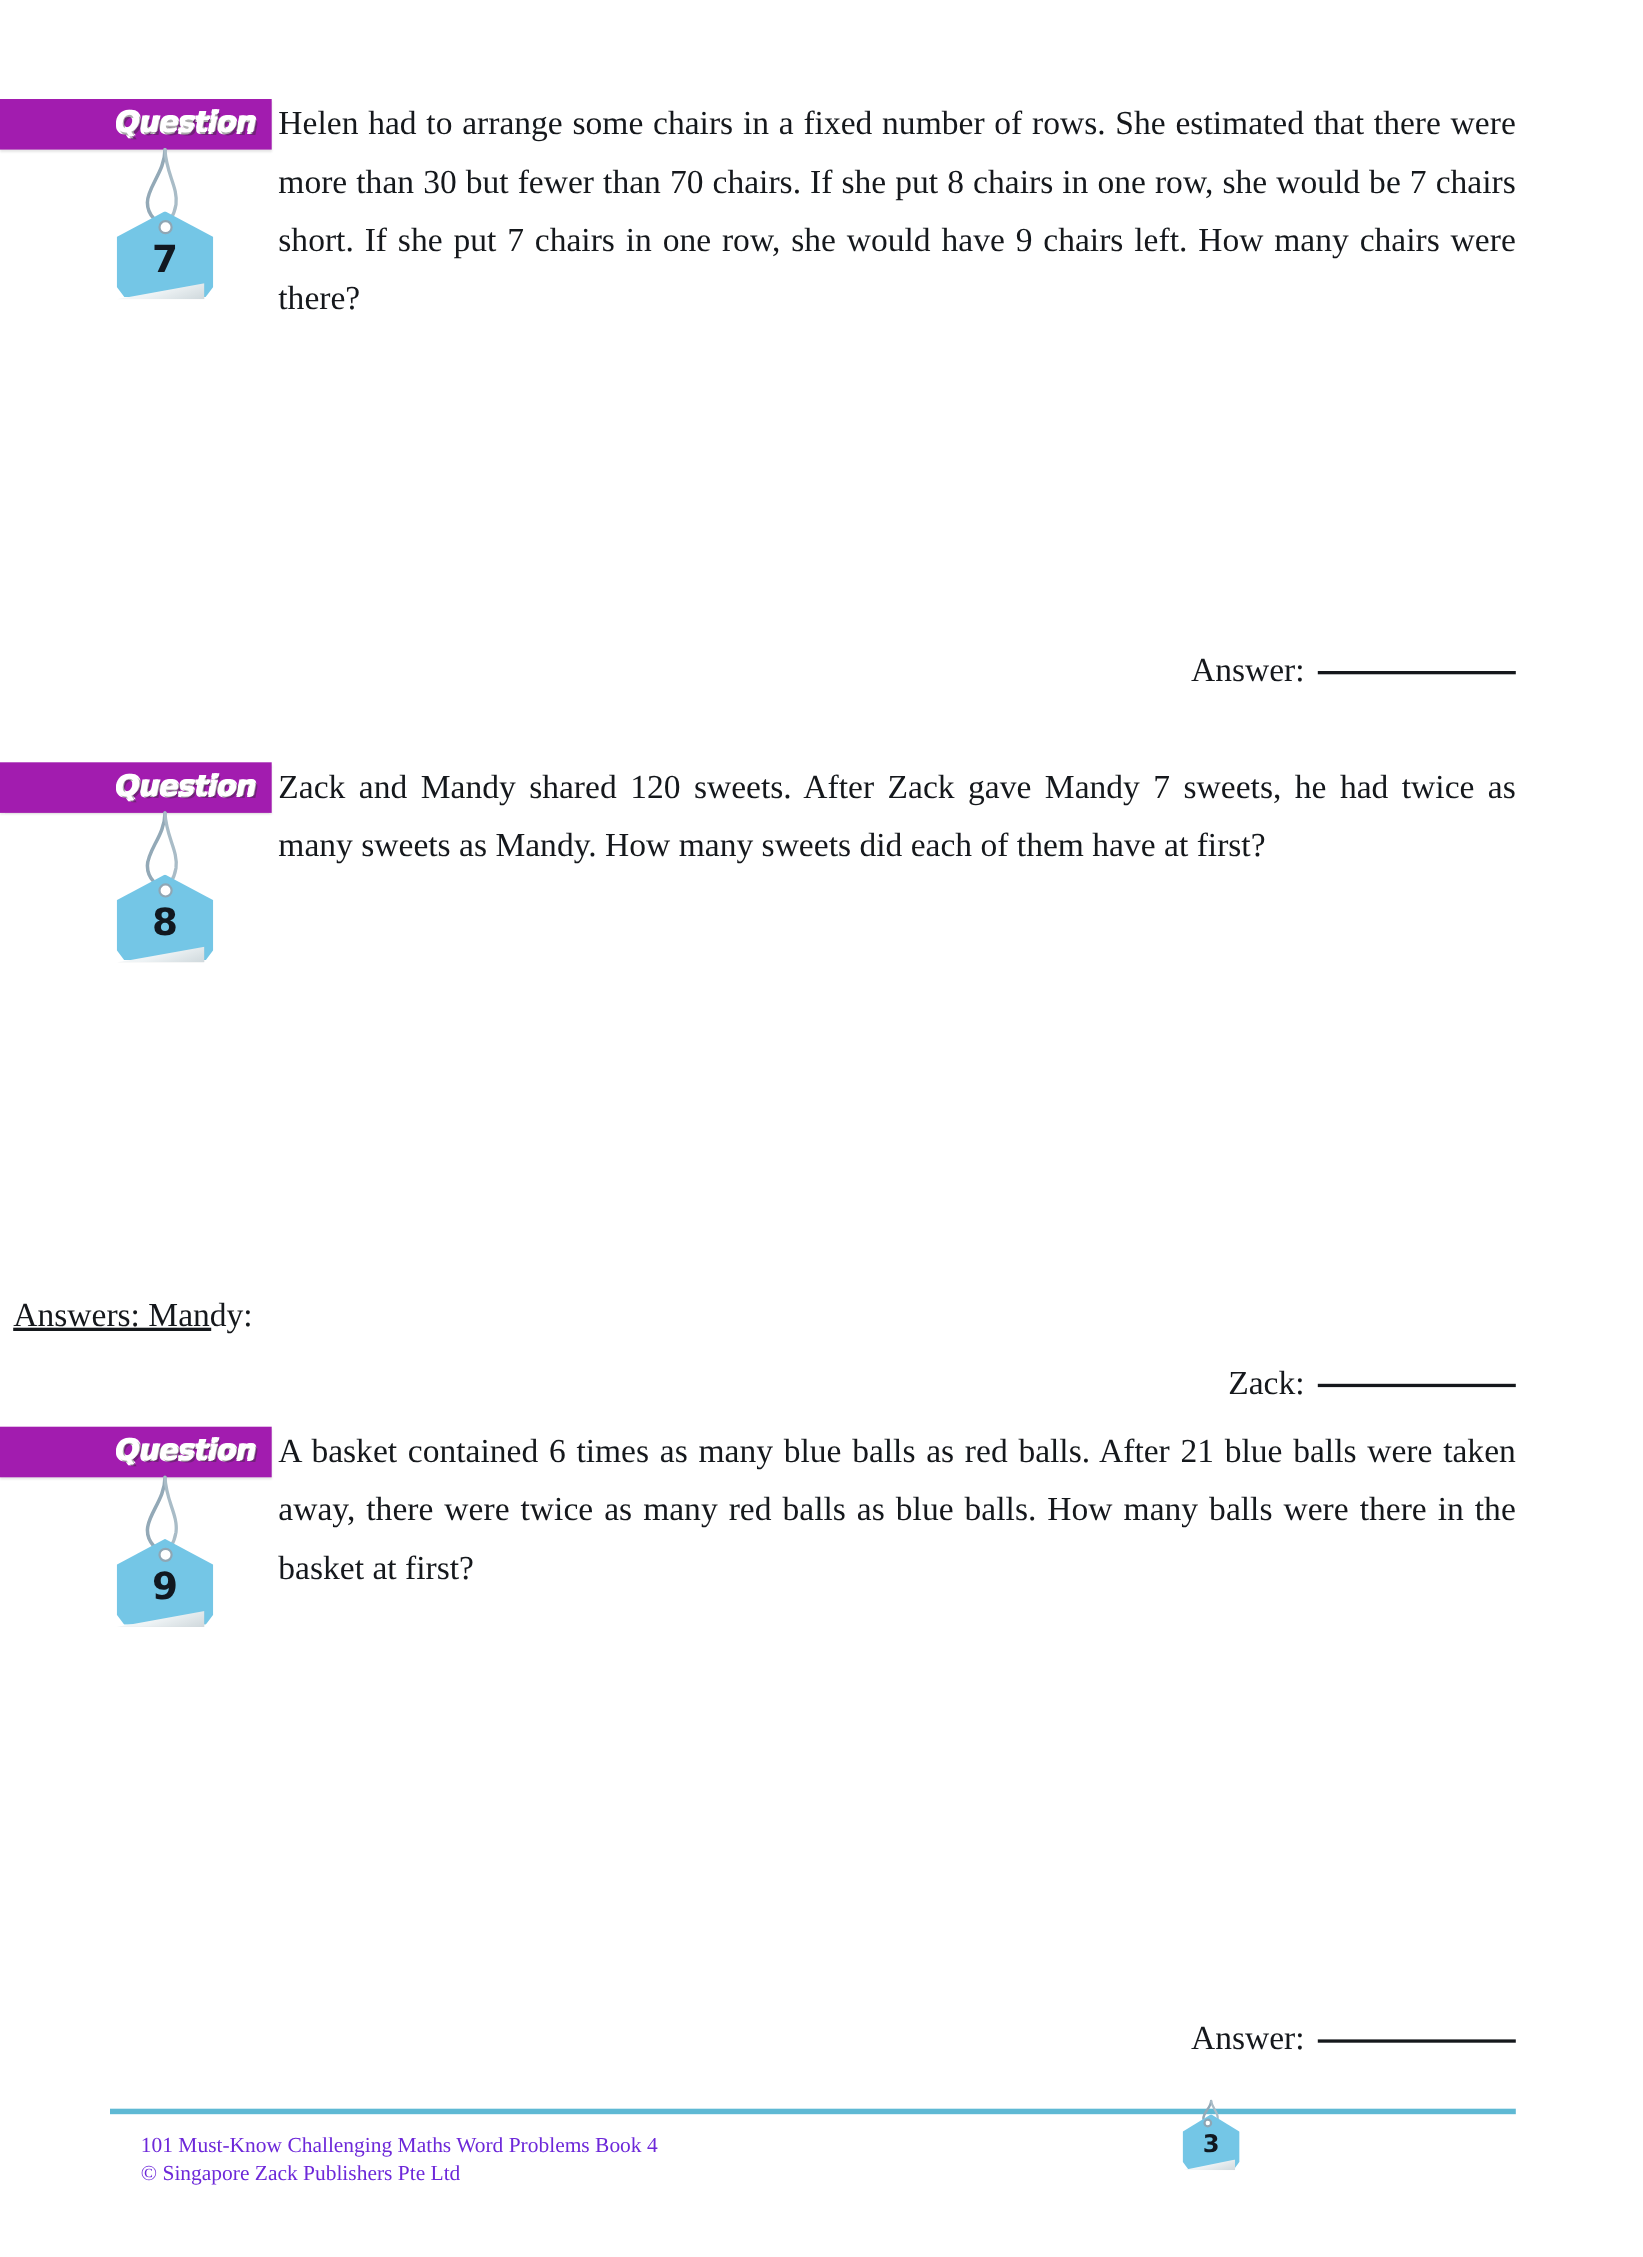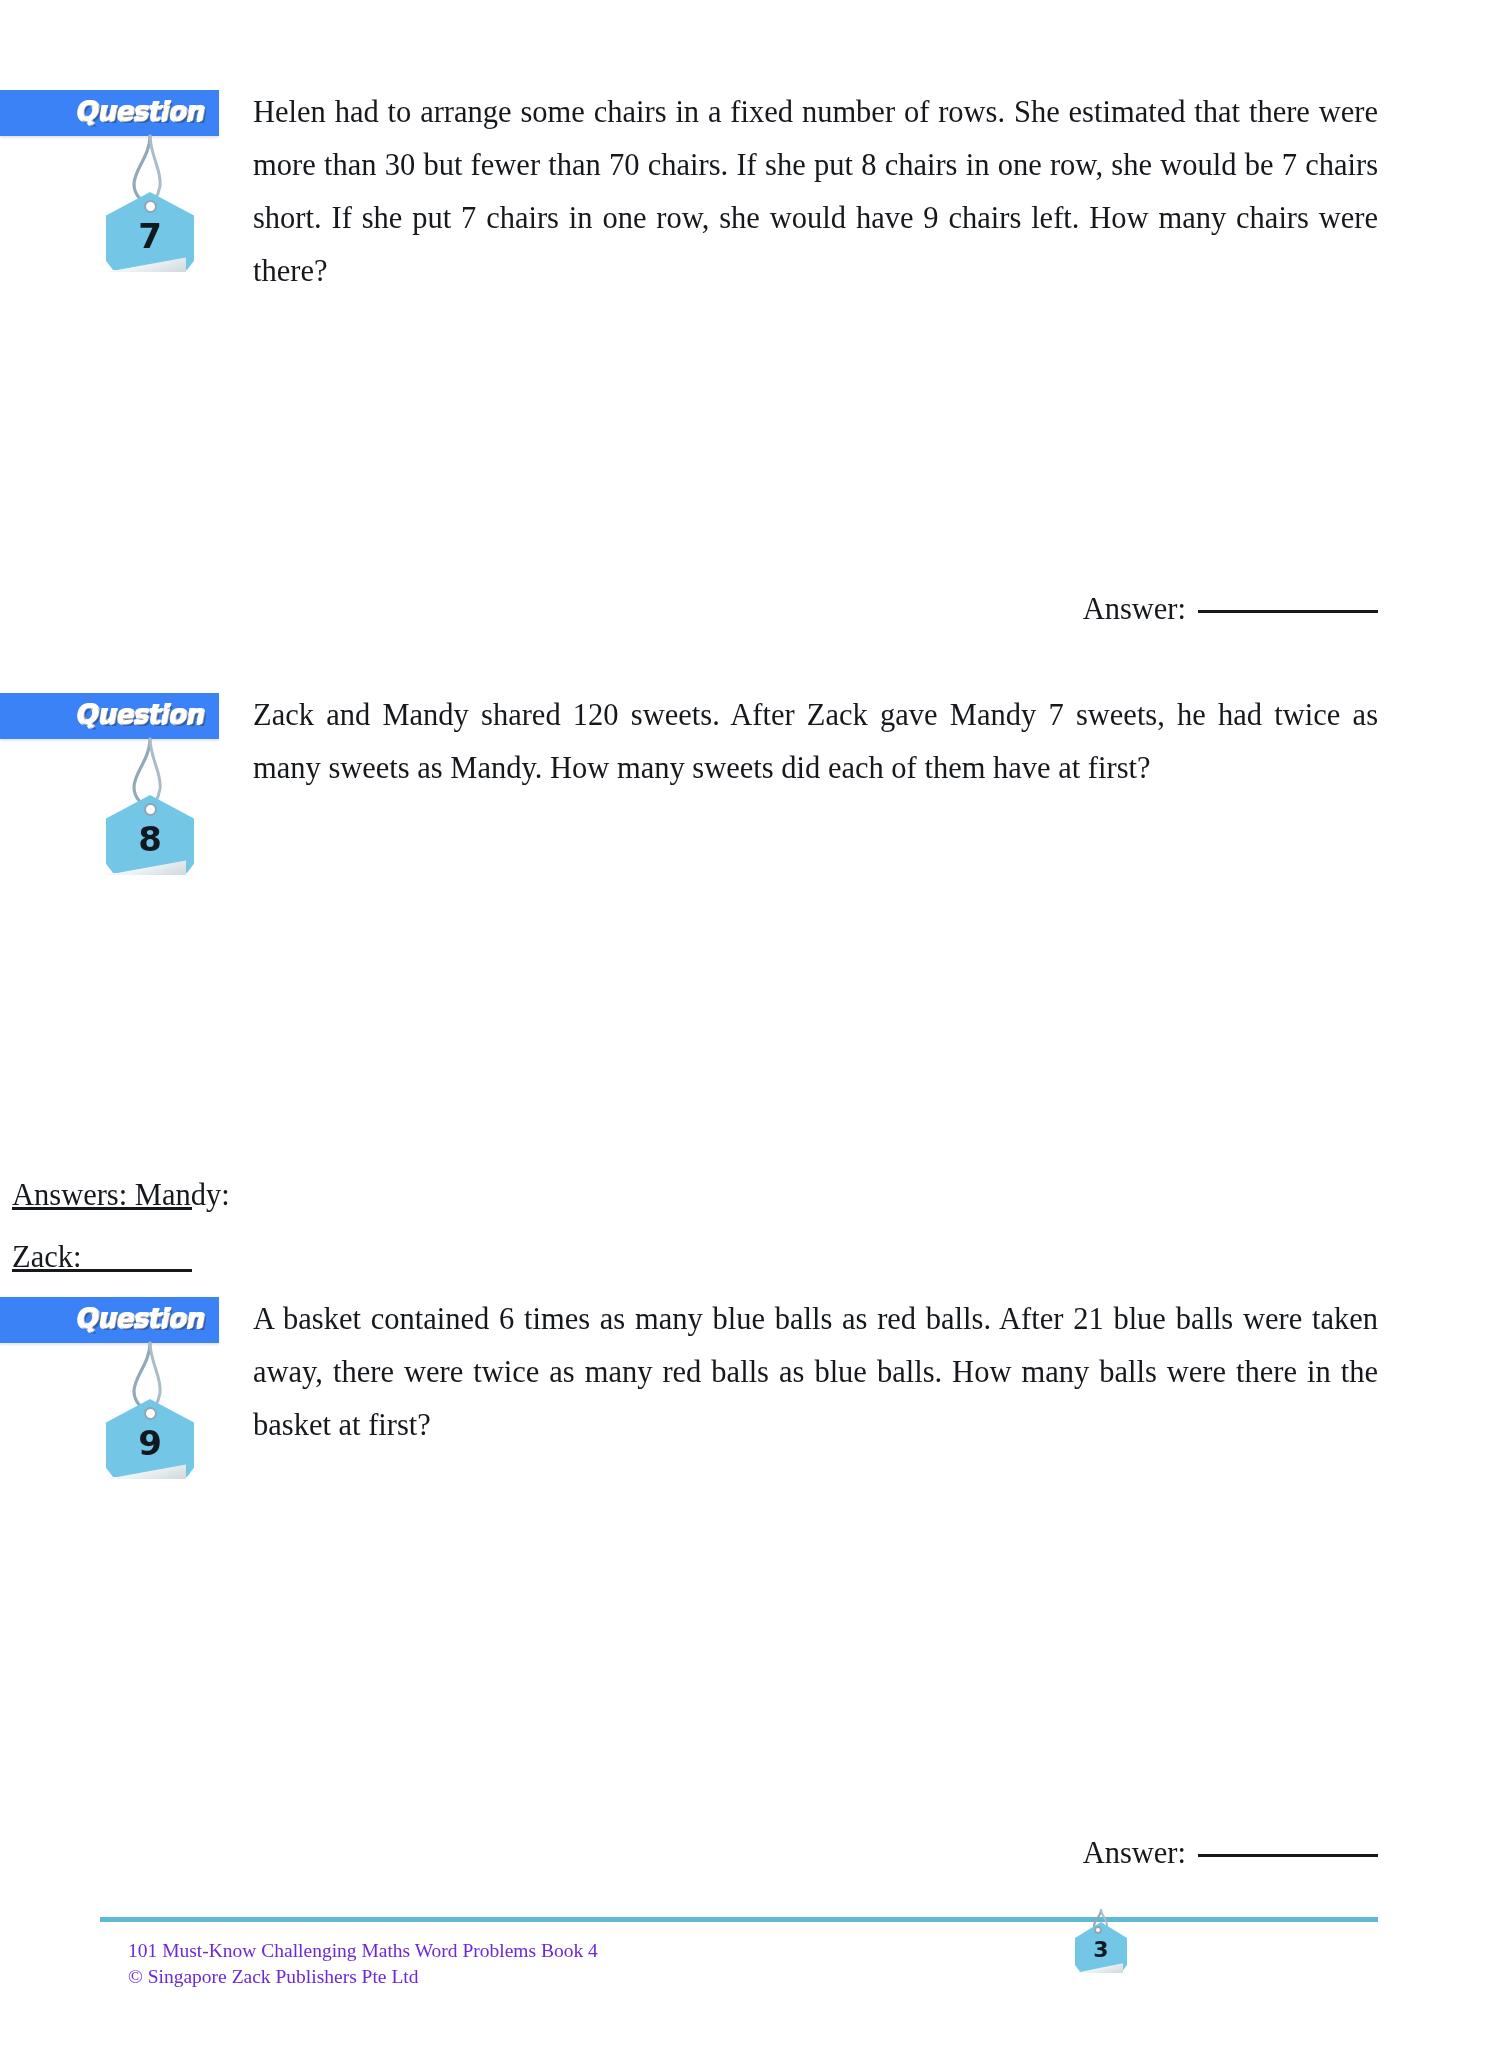--- a/index.html
+++ b/index.html
@@ -27,23 +27,23 @@
   
   .question-block {
     position: absolute;
     left: 0;
     width: 1494px;
   }
 
   .qbanner {
     position: absolute;
     left: 0;
-    width: 219px;
+    width: 247px;
     height: 46px;
-    background: #3b82f6;
+    background: #a21caf;
     box-shadow: 0 2px 2px rgba(0,0,0,0.10);
   }
 
   .qbanner-label {
     position: absolute;
     right: 14px;
     top: 50%;
     transform: translateY(-52%);
     font-family: "DejaVu Sans", sans-serif;
     font-weight: bold;
@@ -285,21 +285,21 @@
     </div>
 
     <div class="qtext" style="top:-4px;">Zack and Mandy shared 120 sweets. After Zack gave Mandy 7 sweets, he had twice as many sweets as Mandy. How many sweets did each of them have at first?</div>
   </div>
 
   <div class="answer-row" style="top:1178px;flex-direction:column;">
     <span class="answer-label">Answers: Mandy:</span>
     <span class="answer-line"></span>
   </div>
 
-  <div class="answer-row" style="top:1240px;flex-direction:column;">
+  <div class="answer-row" style="top:1240px;">
     <span class="answer-label">Zack:</span>
     <span class="answer-line"></span>
   </div>
 
   <div class="question-block" style="top:1297px;">
     <div class="qbanner" style="top:0;">
       <span class="qbanner-label">Question</span>
     </div>
 
     <div class="qtag-wrap">

